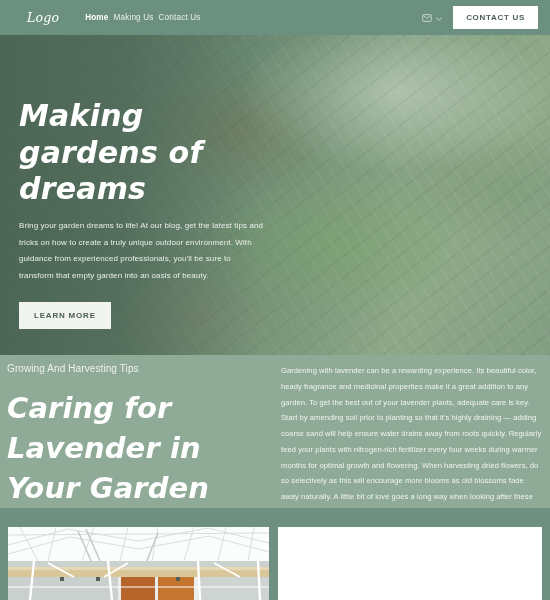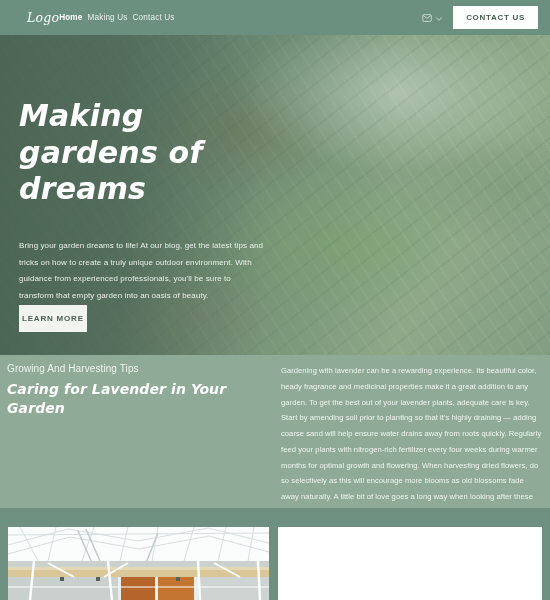--- a/index.html
+++ b/index.html
@@ -20,20 +20,21 @@
     display: flex; align-items: center;
     padding: 0 12px 0 27px;
     z-index: 10;
   }
   .logo {
     font-family: "DejaVu Serif", serif;
     font-style: italic;
     font-size: 12.5px;
     color: #ffffff;
     letter-spacing: .2px;
+    margin-right: 26px;
   }
   .nav { display: flex; align-items: center; gap: 5px; }
   .nav a {
     font-size: 8.2px;
     color: #e7efe9;
     text-decoration: none;
     letter-spacing: .15px;
     white-space: nowrap;
   }
   .nav a.active { color: #ffffff; font-weight: bold; }
@@ -100,60 +101,61 @@
   .hero-title {
     font-family: "DejaVu Sans", sans-serif;
     font-weight: bold;
     font-style: italic;
     font-size: 30px;
     line-height: 1.22;
     color: #ffffff;
     letter-spacing: .2px;
   }
   .hero-text {
-    margin-top: 30px;
+    margin-top: 10px;
     font-size: 8px;
     line-height: 2.1;
     color: #e9efe9;
     width: 248px;
     letter-spacing: .1px;
   }
   .btn-learn {
+    margin-top: 17px;
     background: #f2f4f0;
     color: #4a5d52;
     border: none;
     font-size: 8px;
     font-weight: bold;
     letter-spacing: .8px;
-    padding: 9px 3px;
+    padding: 9px 15px;
     cursor: pointer;
     font-family: "Liberation Sans", sans-serif;
   }
 
   
   .article {
     position: absolute; top: 355px; left: 0;
     width: 550px; height: 153px;
     background: #8faa96;
     padding: 0;
   }
   .article-left {
     position: absolute; left: 7px; top: 8px; width: 268px;
   }
   .eyebrow {
     font-size: 10px;
     color: #eef2ee;
     letter-spacing: .1px;
   }
   .article-title {
-    margin-top: 6px;
+    margin-top: 14px;
     font-family: "DejaVu Sans", sans-serif;
     font-weight: bold;
     font-style: italic;
-    font-size: 14px;
+    font-size: 29px;
     line-height: 1.38;
     color: #ffffff;
     letter-spacing: .1px;
   }
   .article-right {
     position: absolute; left: 281px; top: 8px; width: 262px;
     font-size: 7.6px;
     line-height: 2.08;
     color: #f0f4f0;
     letter-spacing: .05px;

